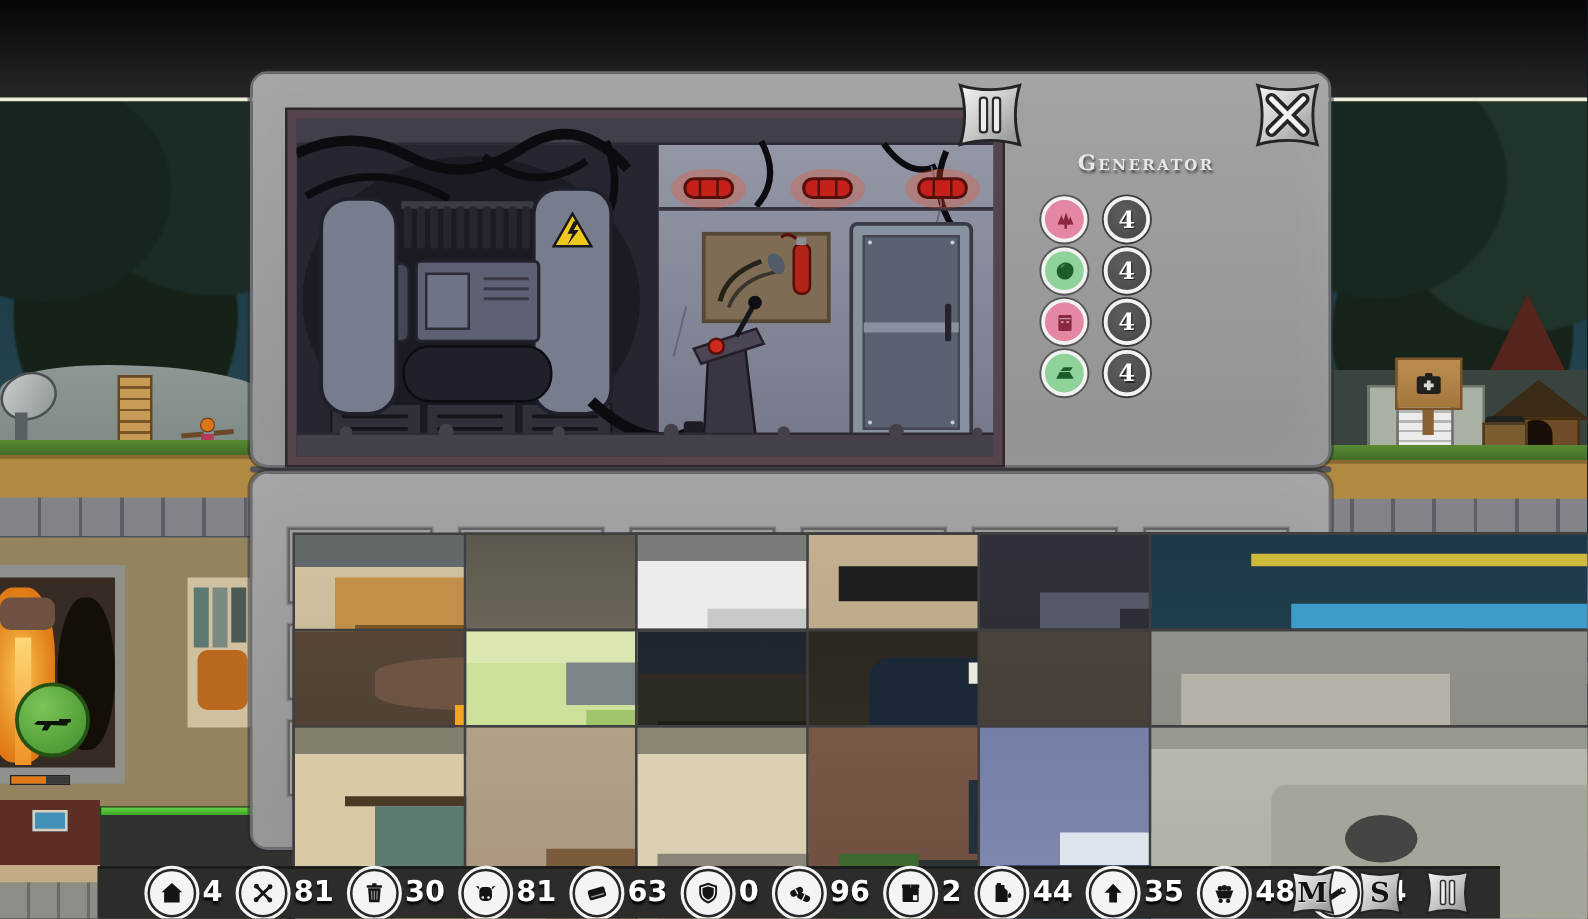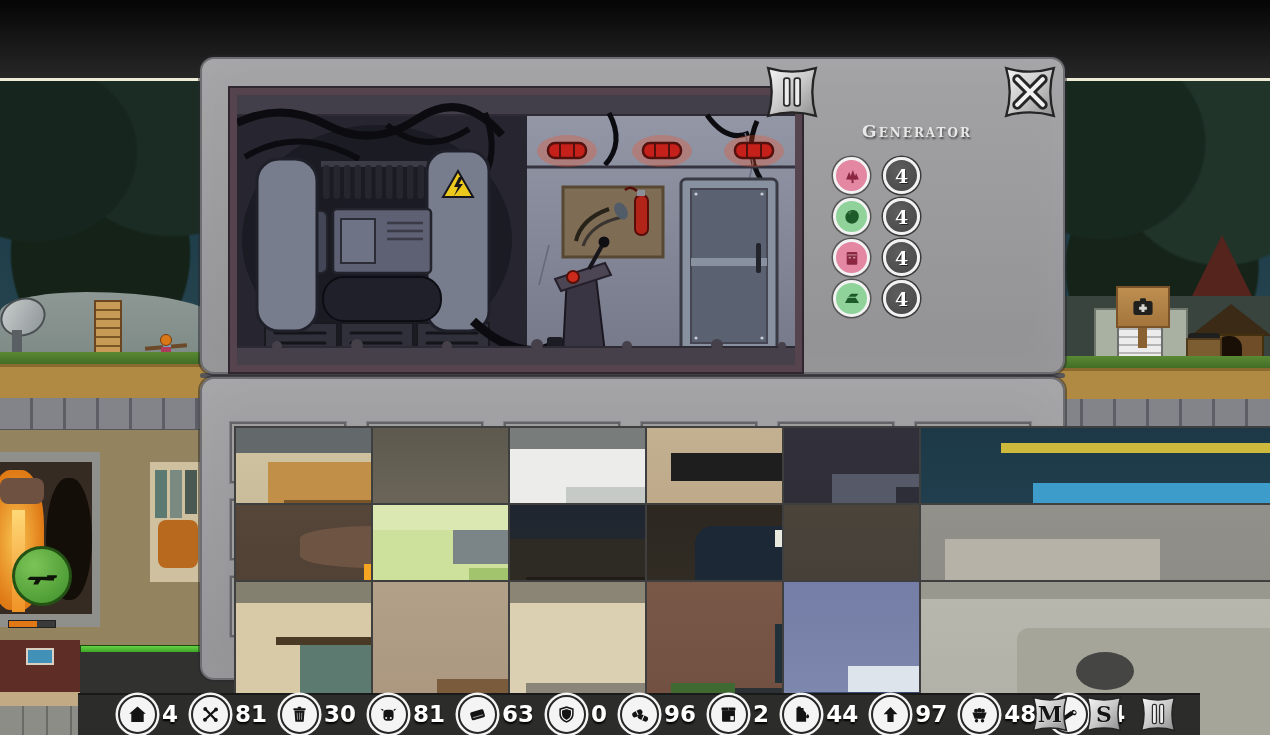--- a/index.html
+++ b/index.html
@@ -696,21 +696,21 @@
           </svg>
         </span>
         <b class="hud-val">44</b>
       </div>
       <div class="hud-item">
         <span class="hud-ic">
           <svg class="g" viewBox="0 0 20 20" width="100%" height="100%">
             <path fill="#141414" d="M10 3.4 L16 9.8 L12.7 9.8 L12.7 16.6 L7.3 16.6 L7.3 9.8 L4 9.8 Z"></path>
           </svg>
         </span>
-        <b class="hud-val">97</b>
+        <b class="hud-val">35</b>
       </div>
       <div class="hud-item">
         <span class="hud-ic">
           <svg class="g" viewBox="0 0 20 20" width="100%" height="100%">
             <circle fill="#141414" cx="7" cy="6.8" r="1.7"></circle>
             <circle fill="#141414" cx="10" cy="6.2" r="1.9"></circle>
             <circle fill="#141414" cx="13" cy="6.8" r="1.7"></circle>
             <path fill="#141414" d="M3.8 8.2 L16.2 8.2 L14.2 13.8 L5.8 13.8 Z"></path>
             <circle fill="#141414" cx="7.4" cy="15.4" r="1.5"></circle>
             <circle fill="#141414" cx="12.6" cy="15.4" r="1.5"></circle>

